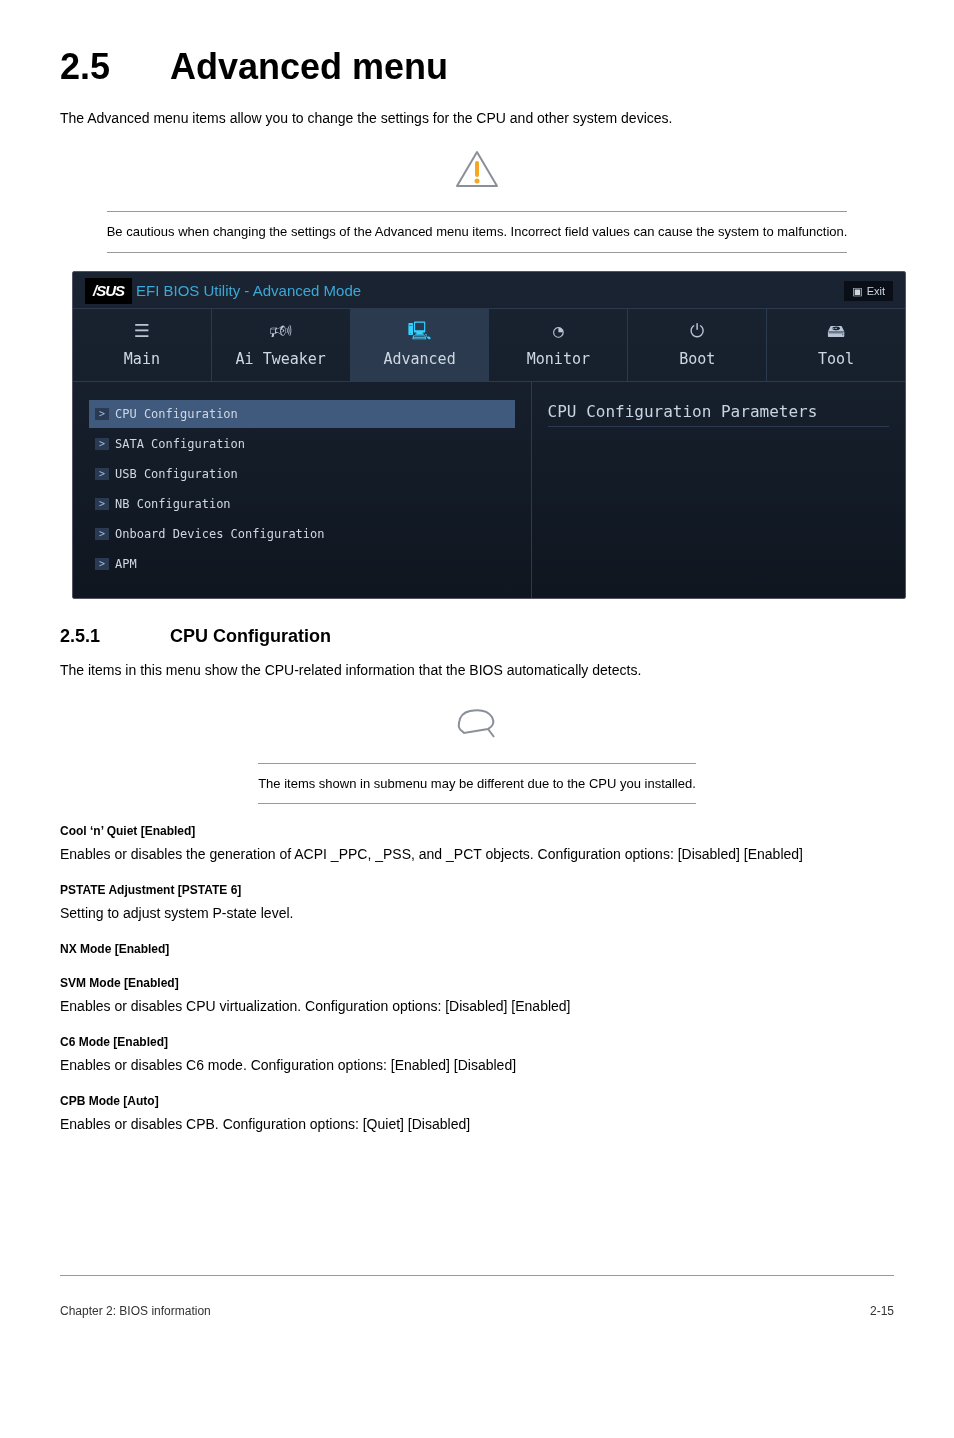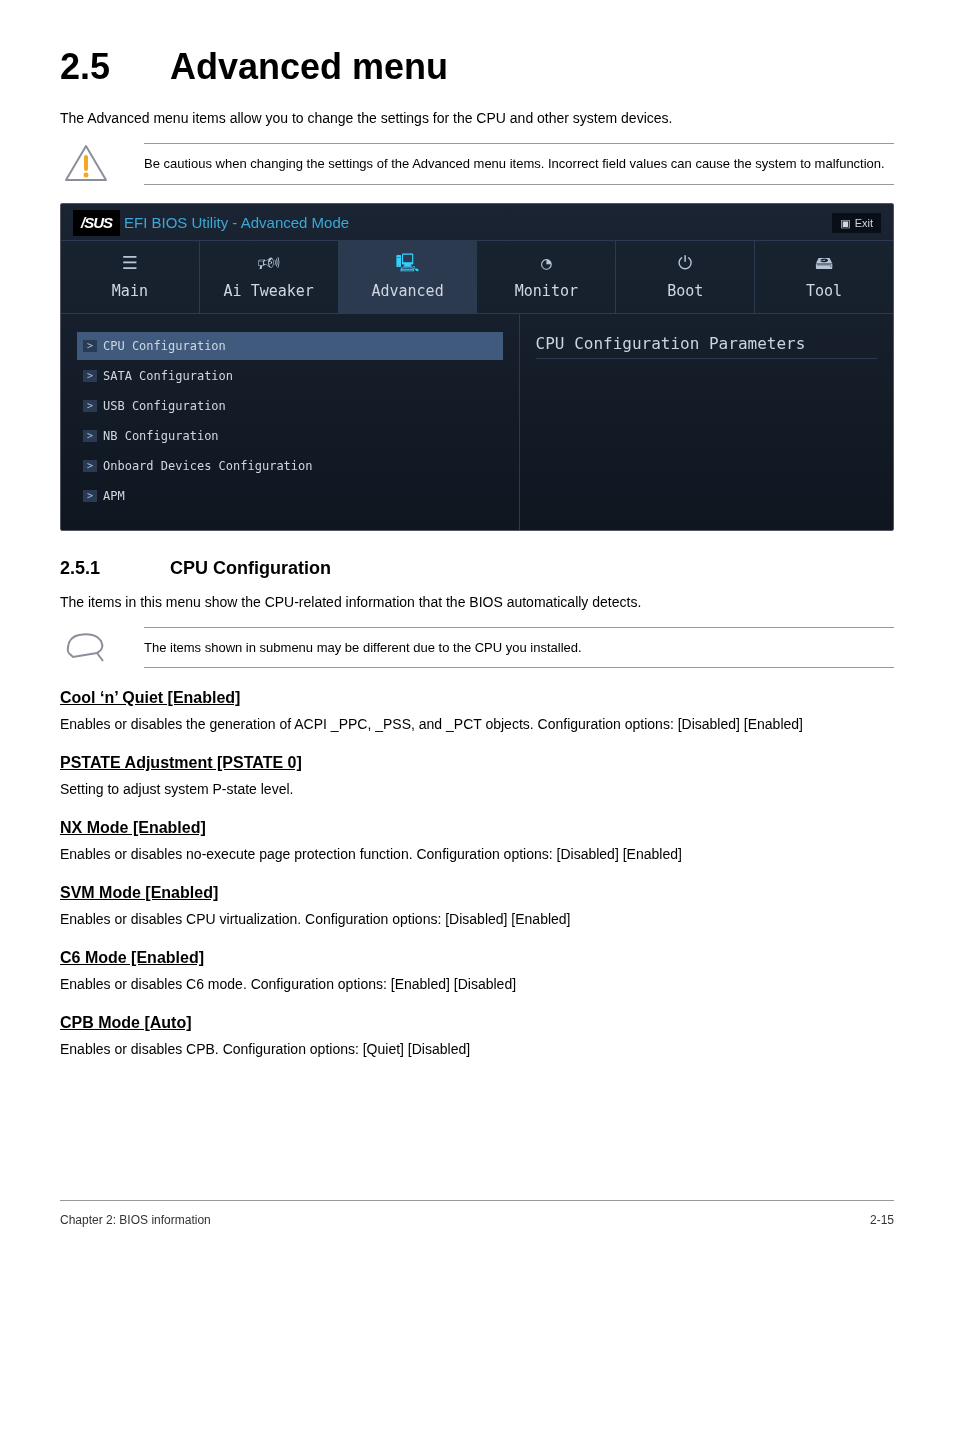--- a/index.html
+++ b/index.html
@@ -26,49 +26,49 @@
       font-weight: bold;
       margin: 24px 0 10px 0;
     }
     h2.subsection-title .num {
       display: inline-block;
       width: 110px;
     }
     p { margin-bottom: 8px; }
     .callout {
       display: flex;
-      align-items: flex-start;
-      gap: 32px;
+      align-items: center;
+      gap: 16px;
       margin: 14px 0 18px 0;
+      flex-direction: column;
     }
     .callout .icon {
       flex: 0 0 52px;
       display: flex;
       justify-content: center;
       align-items: center;
     }
     .callout .text {
       flex: 1;
       font-size: 13px;
       border-top: 1px solid #999;
       border-bottom: 1px solid #999;
       padding: 10px 0;
     }
     .opt-heading {
-      font-size: 16px;
+      font-size: 12px;
       font-weight: bold;
       margin: 16px 0 4px 0;
-      text-decoration: underline;
     }
     .bios-screenshot {
       width: 100%;
       background: linear-gradient(to bottom, #1a2432, #0f1620);
       border: 1px solid #556;
       border-radius: 2px;
-      margin: 8px 0 20px 0;
+      margin: 8px 0 20px 12px;
       font-family: monospace;
       font-size: 12px;
       color: #cfd8e2;
     }
     .bios-top {
       display: flex;
       align-items: center;
       justify-content: space-between;
       padding: 6px 12px 4px 12px;
       border-bottom: 1px solid #2b3a4e;
@@ -158,21 +158,21 @@
       color: #c8d4e2;
       font-size: 16px;
       border-bottom: 1px solid #2b3a4e;
       padding-bottom: 2px;
       margin-bottom: 6px;
     }
     .footer {
       display: flex;
       justify-content: space-between;
       border-top: 1px solid #999;
-      padding-top: 10px;
+      padding-top: 26px;
       margin-top: 140px;
       font-size: 12px;
       color: #333;
     }
   </style>
 </head>
 <body>
 
 <h1 class="section-title">
   <span class="num">2.5</span><span>Advanced menu</span>
@@ -272,24 +272,23 @@
       <path d="M8 28 Q 4 26 5 20 Q 6 10 16 8 Q 32 5 38 14 Q 42 22 34 26 L 10 30 Z" fill="none" stroke="#8a8f99" stroke-width="2"></path>
       <path d="M34 26 L40 34" fill="none" stroke="#8a8f99" stroke-width="2"></path>
     </svg>
   </div>
   <div class="text">The items shown in submenu may be different due to the CPU you installed.</div>
 </div>
 
 <div id="options">
     <div class="opt-heading">Cool ‘n’ Quiet [Enabled]</div>
     <p>Enables or disables the generation of ACPI _PPC, _PSS, and _PCT objects. Configuration options: [Disabled] [Enabled]</p>
-    <div class="opt-heading">PSTATE Adjustment [PSTATE 0]</div>
+    <div class="opt-heading">PSTATE Adjustment [PSTATE 6]</div>
     <p>Setting to adjust system P-state level.</p>
     <div class="opt-heading">NX Mode [Enabled]</div>
-    <p>Enables or disables no-execute page protection function. Configuration options: [Disabled] [Enabled]</p>
     <div class="opt-heading">SVM Mode [Enabled]</div>
     <p>Enables or disables CPU virtualization. Configuration options: [Disabled] [Enabled]</p>
     <div class="opt-heading">C6 Mode [Enabled]</div>
     <p>Enables or disables C6 mode. Configuration options: [Enabled] [Disabled]</p>
     <div class="opt-heading">CPB Mode [Auto]</div>
     <p>Enables or disables CPB. Configuration options: [Quiet] [Disabled]</p>
   </div>
 
 <div class="footer">
   <span>Chapter 2: BIOS information</span>

